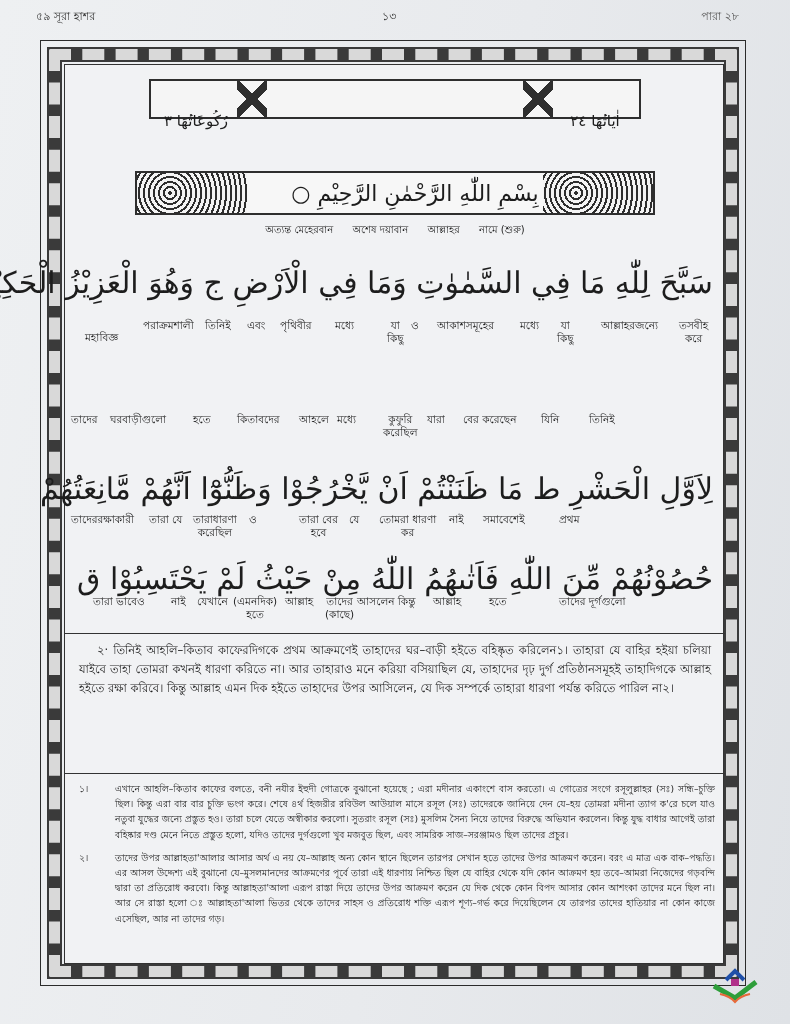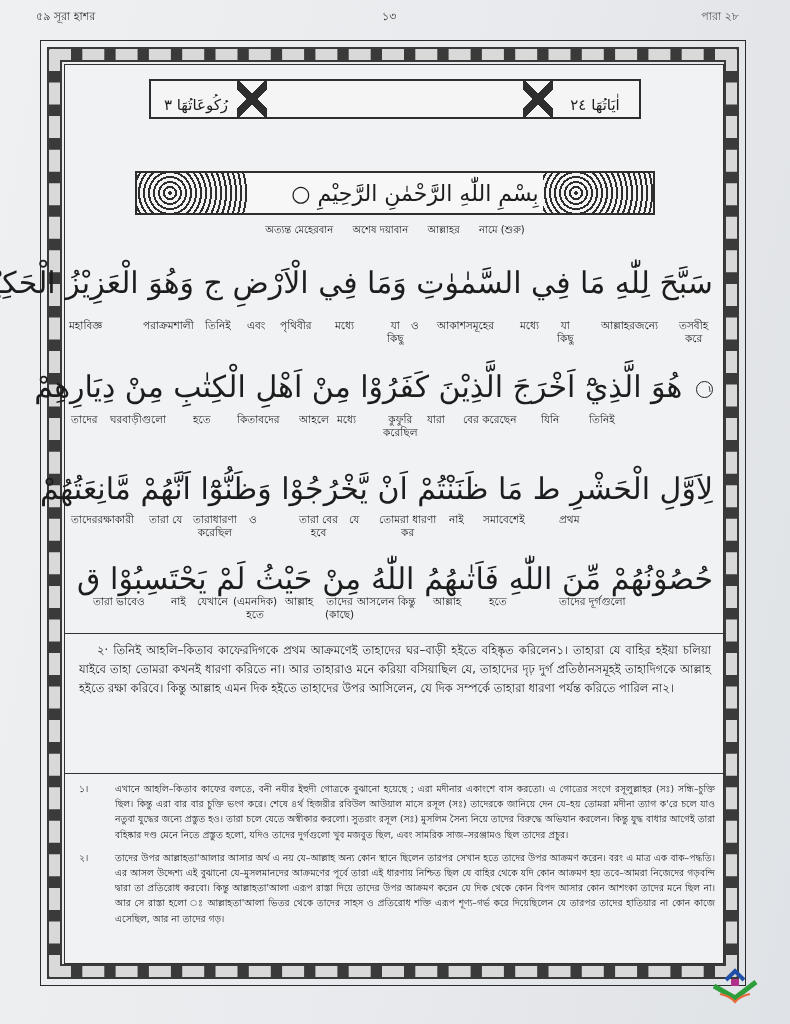--- a/index.html
+++ b/index.html
@@ -41,21 +41,21 @@
     position: absolute; left: 64px; top: 64px; width: 660px; height: 900px;
     background: #f1f2f4;
     border: 1px solid #333; box-sizing: border-box;
   }
 
   
   .cartouche {
     position: absolute; left: 84px; top: 14px; width: 492px; height: 40px;
     border: 2px solid #2e2e2e; box-sizing: border-box; background: #f5f5f5;
   }
-  .cart-seg { position: absolute; top: 0; height: 48px; display: flex; align-items: center; justify-content: center; }
+  .cart-seg { position: absolute; top: 16px; height: 48px; display: flex; align-items: center; justify-content: center; }
   .cart-left { left: 6px; width: 78px; font-size: 15px; direction: rtl; }
   .cart-mid { left: 118px; width: 250px; font-size: 20px; direction: rtl; }
   .cart-right { left: 404px; width: 80px; font-size: 15px; direction: rtl; }
   .knot {
     position: absolute; top: -2px; width: 30px; height: 40px;
     background:
       linear-gradient(45deg, transparent 42%, #2e2e2e 42%, #2e2e2e 58%, transparent 58%),
       linear-gradient(-45deg, transparent 42%, #2e2e2e 42%, #2e2e2e 58%, transparent 58%);
   }
   .knot.k1 { left: 86px; } .knot.k2 { left: 372px; }
@@ -136,39 +136,35 @@
   </div>
   <div class="bism-tr">
     <span>অত্যন্ত মেহেরবান</span>
     <span>অশেষ দয়াবান</span>
     <span>আল্লাহর</span>
     <span>নামে (শুরু)</span>
   </div>
 
   <div class="ar-line" style="top:196px">سَبَّحَ لِلّٰهِ مَا فِي السَّمٰوٰتِ وَمَا فِي الْاَرْضِ ج وَهُوَ الْعَزِيْزُ الْحَكِيْمُ</div>
   <div class="wbw" style="top:254px" id="wbw0">
-      <span class="w" style="left: 4px;"><span>মহাবিজ্ঞ</span></span>
+      <span class="w" style="left: 20px; margin-top: 12px;"><span>মহাবিজ্ঞ</span></span>
       <span class="w" style="left: 78px;"><span>পরাক্রমশালী</span></span>
       <span class="w" style="left: 140px;"><span>তিনিই</span></span>
       <span class="w" style="left: 182px;"><span>এবং</span></span>
       <span class="w" style="left: 215px;"><span>পৃথিবীর</span></span>
       <span class="w" style="left: 270px;"><span>মধ্যে</span></span>
       <span class="w" style="left: 322px;"><span>যা</span><span class="sub">কিছু</span></span>
       <span class="w" style="left: 346px;"><span>ও</span></span>
       <span class="w" style="left: 372px;"><span>আকাশসমূহের</span></span>
       <span class="w" style="left: 455px;"><span>মধ্যে</span></span>
       <span class="w" style="left: 492px;"><span>যা</span><span class="sub">কিছু</span></span>
       <span class="w" style="left: 536px;"><span>আল্লাহরজন্যে</span></span>
       <span class="w" style="left: 614px;"><span>তসবীহ</span><span class="sub">করে</span></span>
     </div>
 
-  <div class="ar-line" style="top:300px">
-    <span class="ayah-num">١</span>
-    <span>هُوَ الَّذِيْٓ اَخْرَجَ الَّذِيْنَ كَفَرُوْا مِنْ اَهْلِ الْكِتٰبِ مِنْ دِيَارِهِمْ</span>
-  </div>
   <div class="wbw" style="top:348px" id="wbw1">
       <span class="w" style="left: 6px;"><span>তাদের</span></span>
       <span class="w" style="left: 45px;"><span>ঘরবাড়ীগুলো</span></span>
       <span class="w" style="left: 128px;"><span>হতে</span></span>
       <span class="w" style="left: 172px;"><span>কিতাবদের</span></span>
       <span class="w" style="left: 234px;"><span>আহলে</span></span>
       <span class="w" style="left: 272px;"><span>মধ্যে</span></span>
       <span class="w" style="left: 318px;"><span>কুফুরি</span><span class="sub">করেছিল</span></span>
       <span class="w" style="left: 362px;"><span>যারা</span></span>
       <span class="w" style="left: 398px;"><span>বের করেছেন</span></span>

